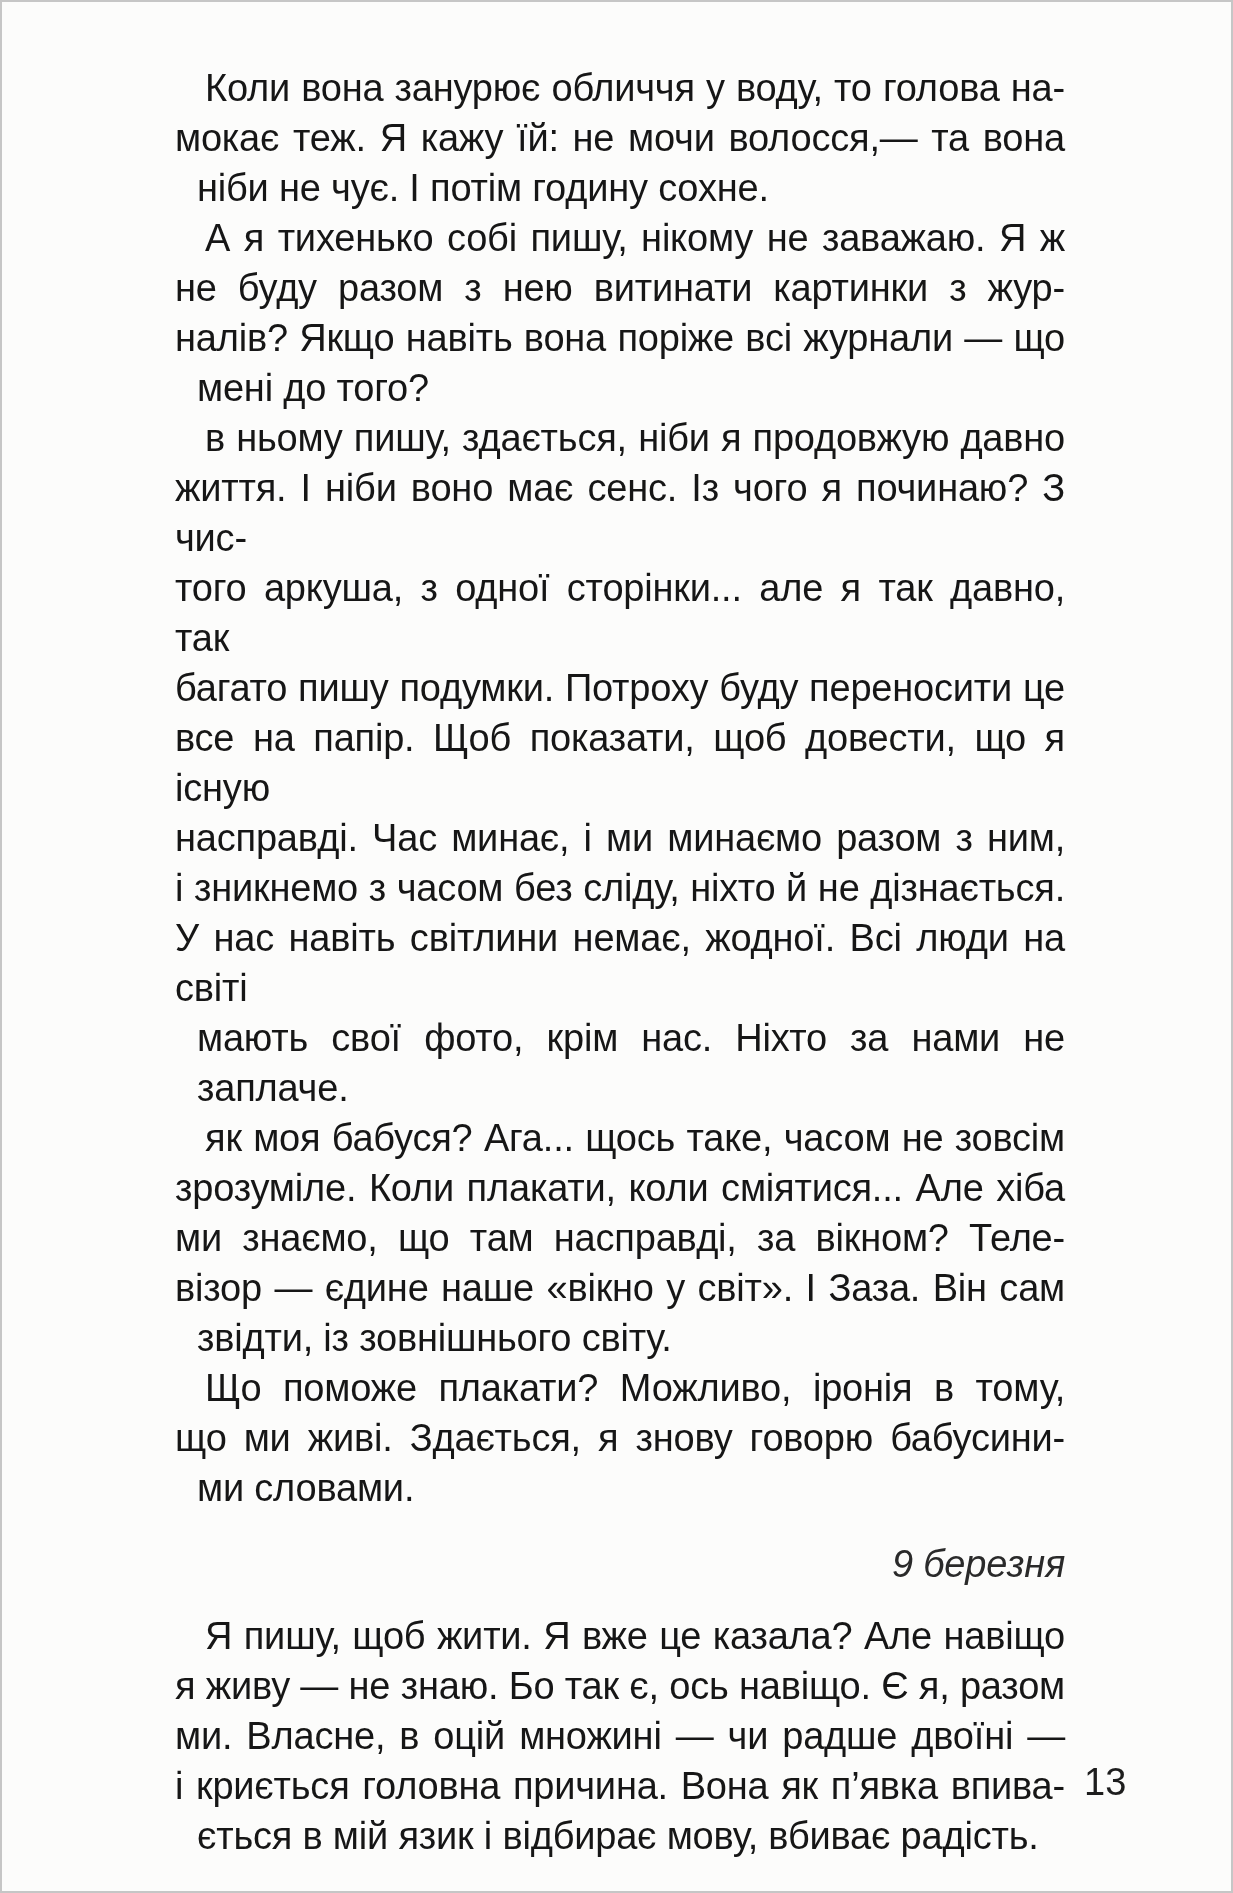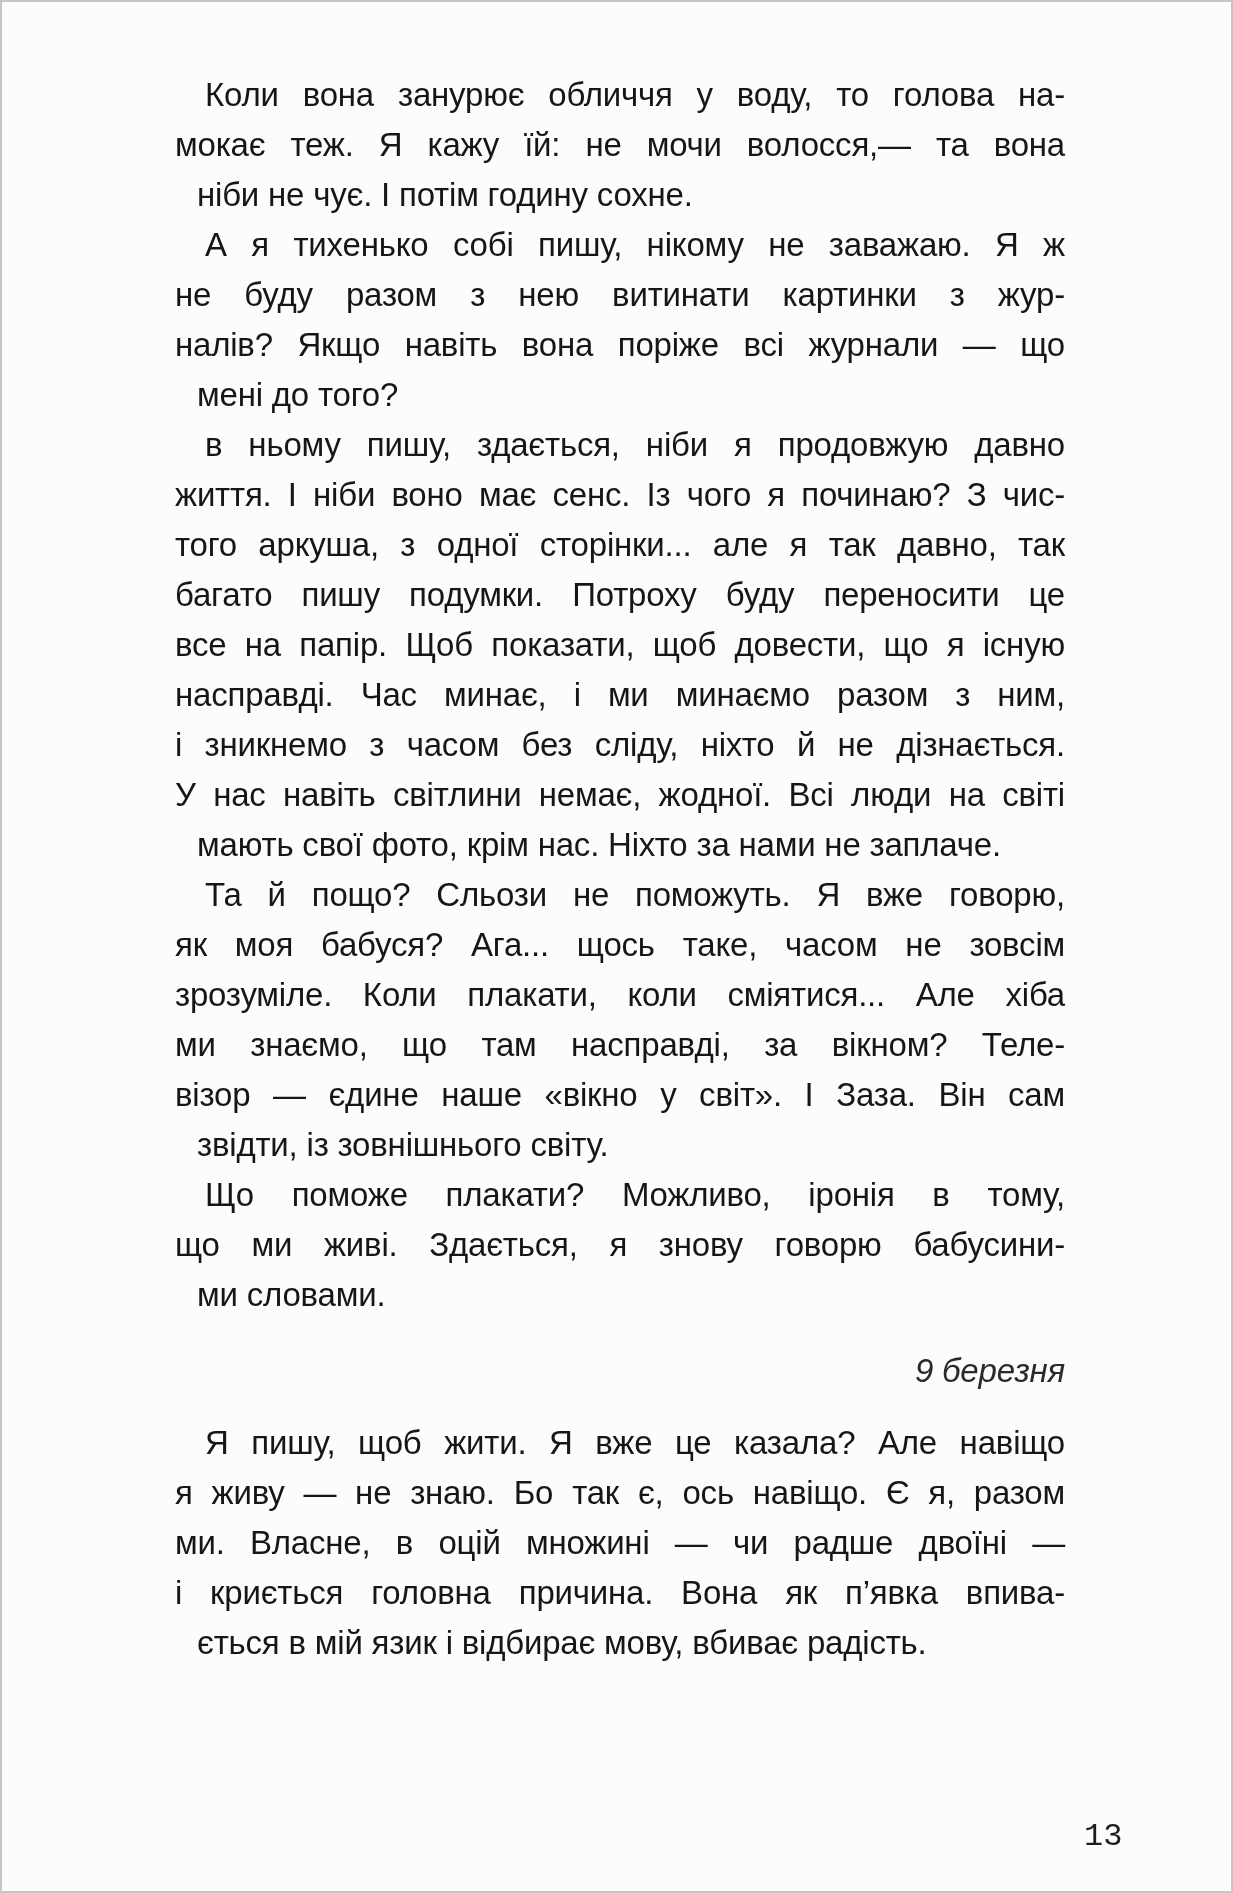--- a/index.html
+++ b/index.html
@@ -15,23 +15,23 @@
     background: #fcfcfb;
     box-sizing: border-box;
     border: 2px solid #c6c6c6;
     overflow: hidden;
     font-family: "Liberation Sans", "DejaVu Sans", sans-serif;
     color: #161616;
   }
   .text-column {
     position: absolute;
     left: 173px;
-    top: 68px;
+    top: 61px;
     width: 890px;
-    font-size: 33px;
+    font-size: 38px;
     line-height: 50px;
     letter-spacing: -0.2px;
   }
   .paragraph {
     margin: 0;
   }
   .line {
     text-align: justify;
     text-align-last: justify;
     white-space: normal;
@@ -48,25 +48,24 @@
     margin-top: 26px;
     margin-bottom: 22px;
     line-height: 50px;
     text-align: right;
     font-style: italic;
     color: #2a2a2a;
   }
   .page-number {
     position: absolute;
     left: 1082px;
-    top: 1817px;
-    font-size: 32px;
+    top: 1762px;
+    font-size: 38px;
     line-height: 36px;
     color: #1d1d1d;
-    font-family: Liberation Mono, monospace;
   }
 </style>
 </head>
 <body>
 
 <div class="page">
   <div class="text-column">
       <div class="paragraph">
         <div class="line">Коли вона занурює обличчя у воду, то голова на-</div>
         <div class="line">мокає теж. Я кажу їй: не мочи волосся,— та вона</div>
@@ -83,21 +82,20 @@
         <div class="line">життя. І ніби воно має сенс. Із чого я починаю? З чис-</div>
         <div class="line">того аркуша, з одної сторінки... але я так давно, так</div>
         <div class="line">багато пишу подумки. Потроху буду переносити це</div>
         <div class="line">все на папір. Щоб показати, щоб довести, що я існую</div>
         <div class="line">насправді. Час минає, і ми минаємо разом з ним,</div>
         <div class="line">і зникнемо з часом без сліду, ніхто й не дізнається.</div>
         <div class="line">У нас навіть світлини немає, жодної. Всі люди на світі</div>
         <div class="line last">мають свої фото, крім нас. Ніхто за нами не заплаче.</div>
       </div>
       <div class="paragraph">
-        <div class="line">Та й пощо? Сльози не поможуть. Я вже говорю,</div>
         <div class="line">як моя бабуся? Ага... щось таке, часом не зовсім</div>
         <div class="line">зрозуміле. Коли плакати, коли сміятися... Але хіба</div>
         <div class="line">ми знаємо, що там насправді, за вікном? Теле-</div>
         <div class="line">візор — єдине наше «вікно у світ». І Заза. Він сам</div>
         <div class="line last">звідти, із зовнішнього світу.</div>
       </div>
       <div class="paragraph">
         <div class="line">Що поможе плакати? Можливо, іронія в тому,</div>
         <div class="line">що ми живі. Здається, я знову говорю бабусини-</div>
         <div class="line last">ми словами.</div>

